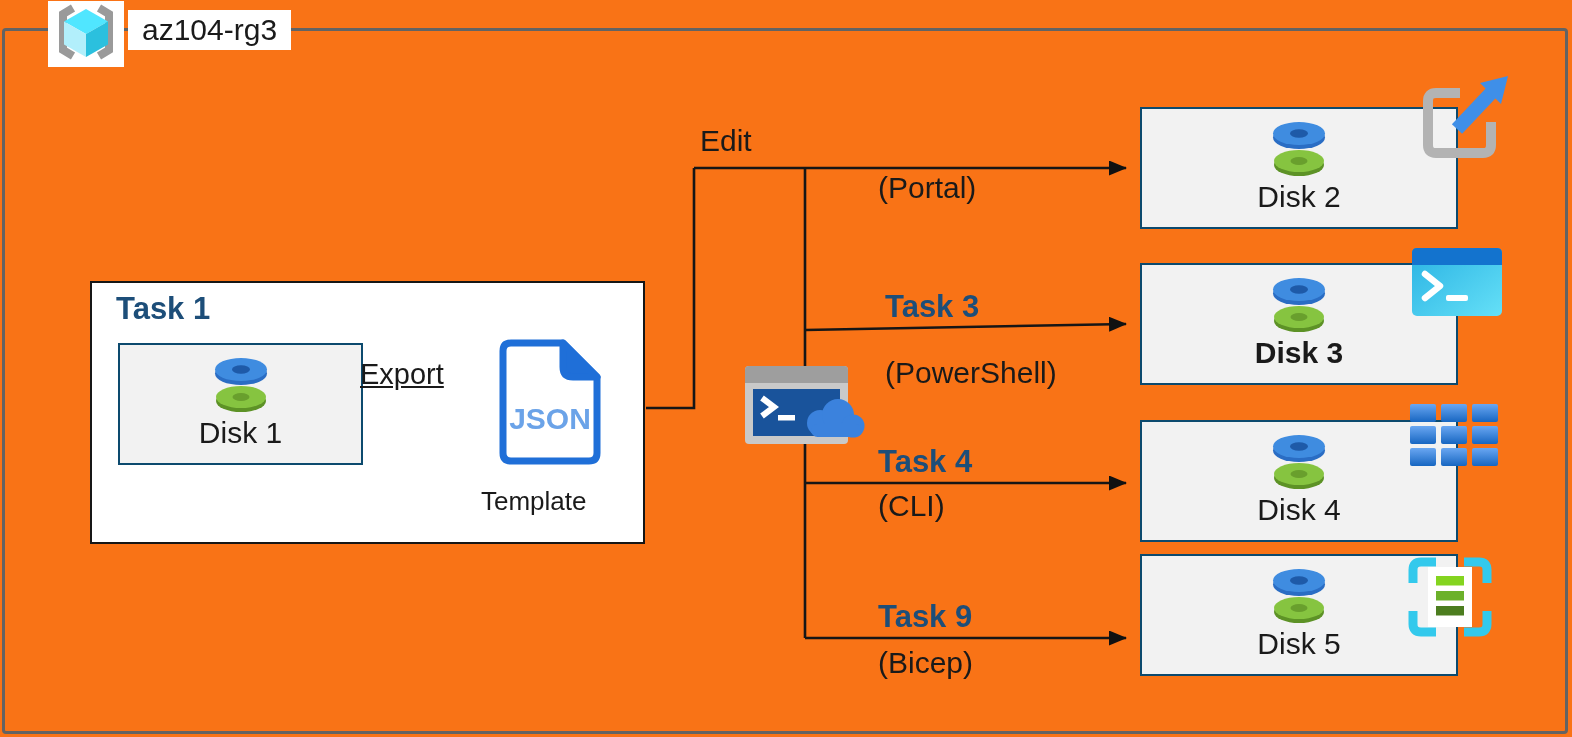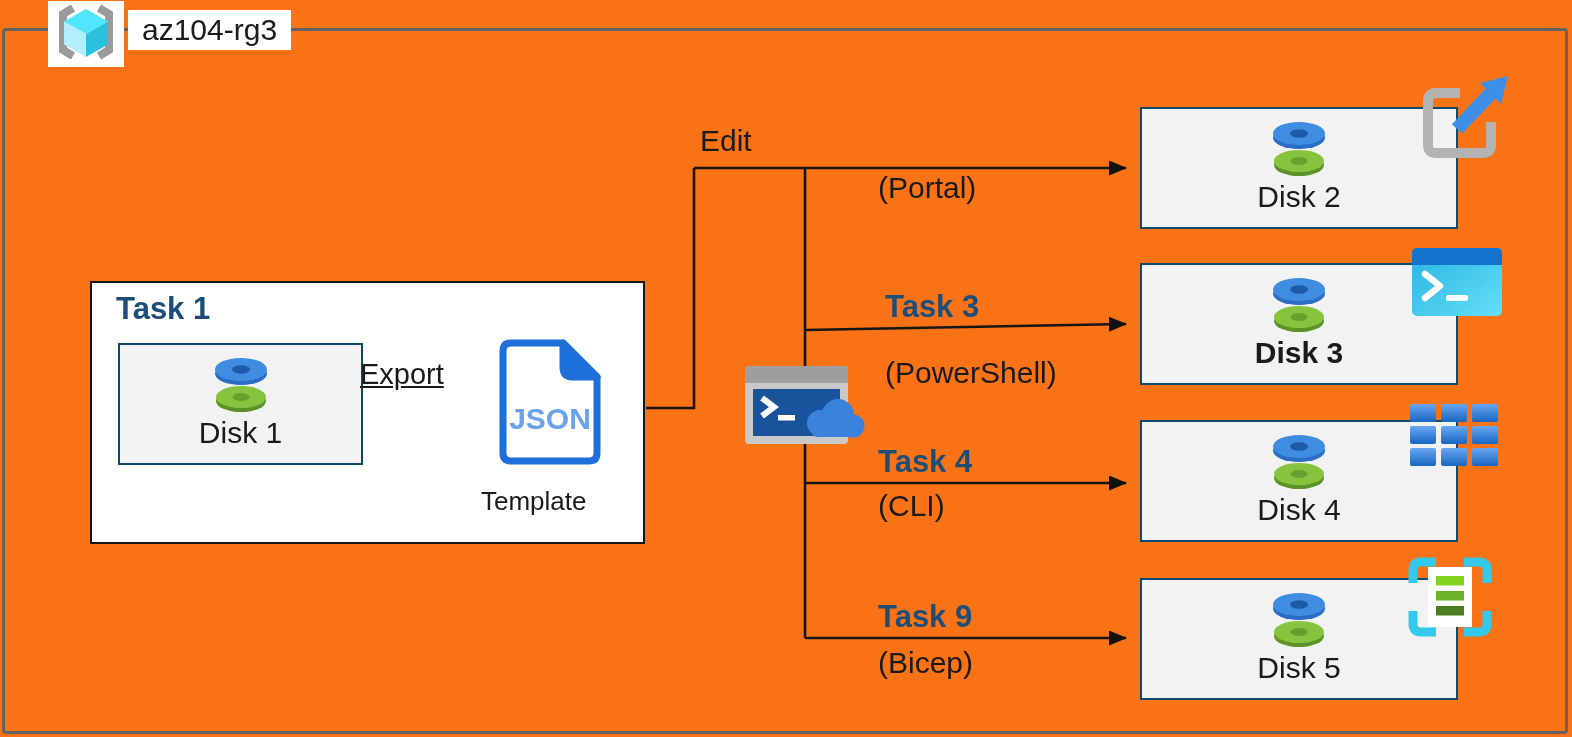--- a/index.html
+++ b/index.html
@@ -132,21 +132,21 @@
         <use href="#disk"></use>
       </svg>
     <div class="disk-label">Disk 3</div>
   </div>
   <div class="disk-box right" style="top:420px;">
     <svg class="disk-glyph" width="64" height="58">
         <use href="#disk"></use>
       </svg>
     <div class="disk-label">Disk 4</div>
   </div>
-  <div class="disk-box right" style="top:578px;text-align:right;">
+  <div class="disk-box right" style="top:554px;text-align:right;">
     <svg class="disk-glyph" width="64" height="58">
         <use href="#disk"></use>
       </svg>
     <div class="disk-label">Disk 5</div>
   </div>
 
   <div class="corner-icon" style="left:1414px;top:66px;">
     <svg width="100" height="95" viewBox="0 0 100 95">
       <path d="M46,27 H22 Q14,27 14,35 V79 Q14,87 22,87 H69 Q77,87 77,79 V56" stroke="#b3b3b3" stroke-width="10" fill="none"></path>
       <line x1="43" y1="63" x2="77" y2="27" stroke="#3f8fe8" stroke-width="14"></line>

